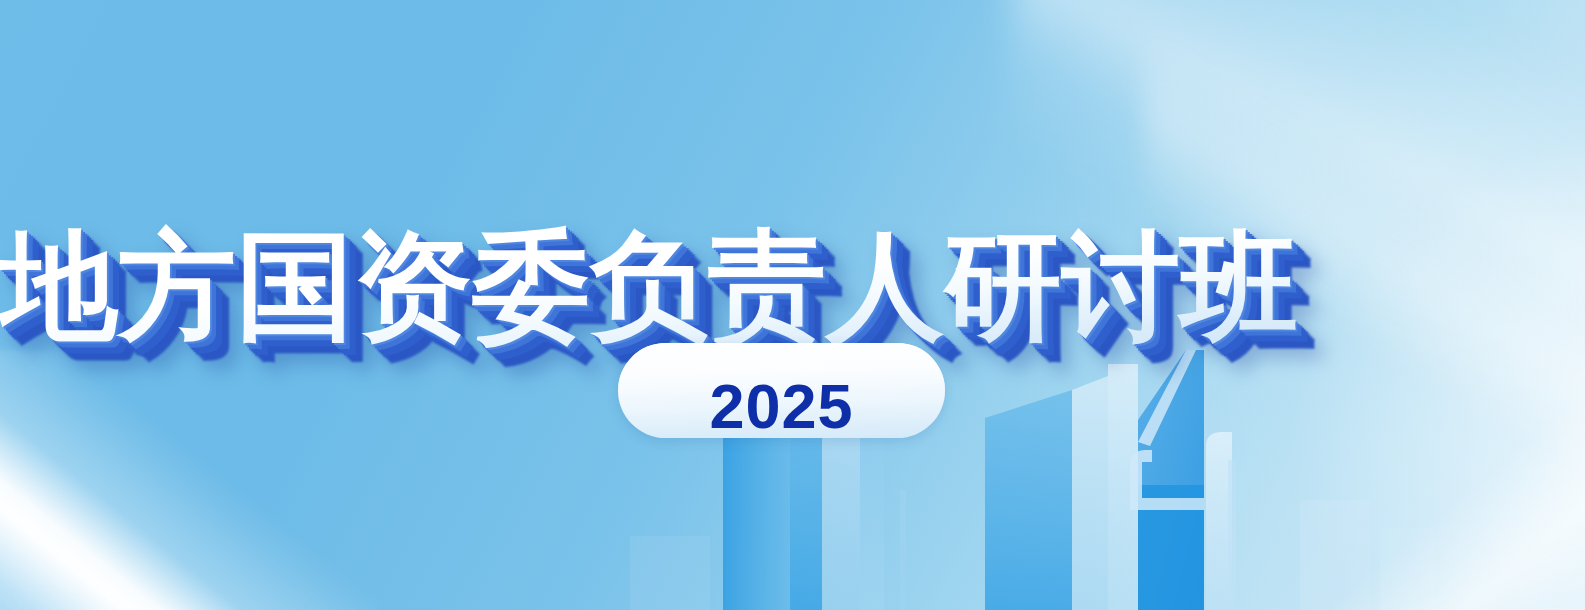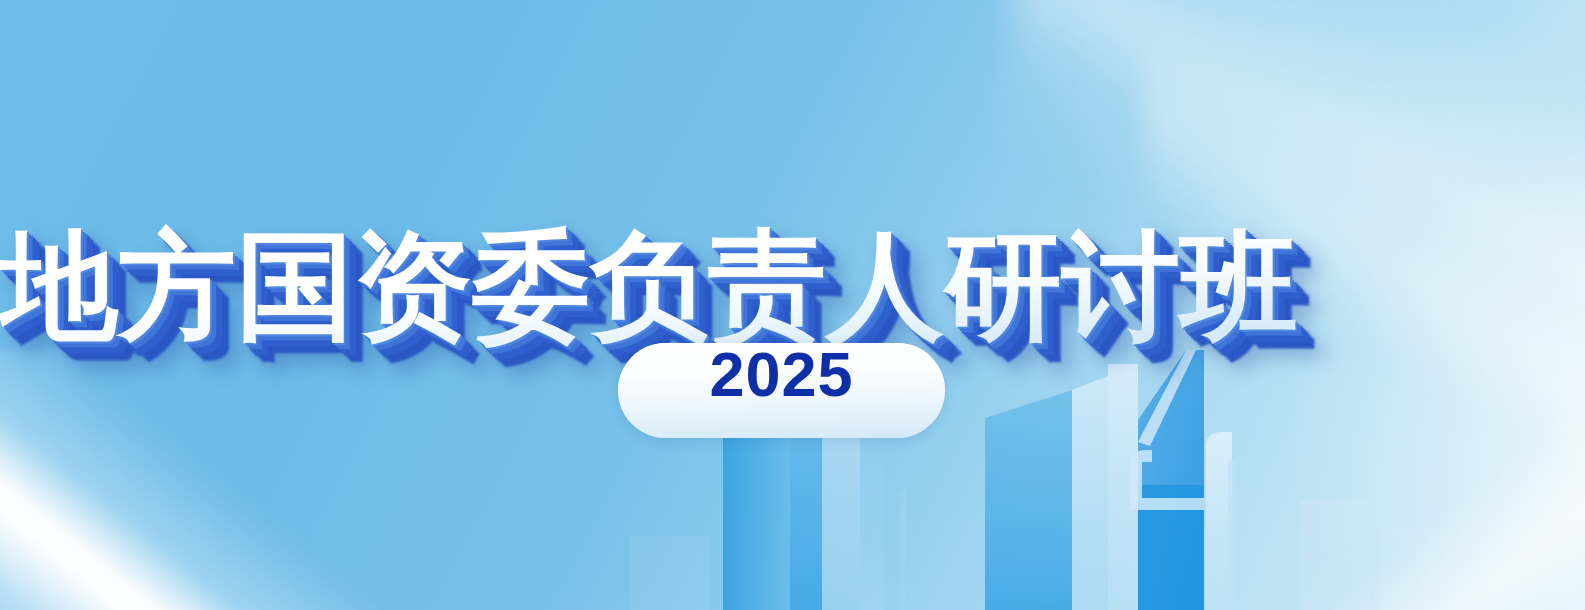--- a/index.html
+++ b/index.html
@@ -176,21 +176,21 @@
     background: linear-gradient(178deg,
         #ffffff 0%,
         #fbfdff 32%,
         #eef7fd 60%,
         #ddeefa 86%,
         #d3e9f8 100%);
     box-shadow:
       0 3px 12px rgba(35,95,160,0.18),
       inset 0 1px 0 rgba(255,255,255,0.9);
     display: flex;
-    align-items: flex-start;
+    align-items: flex-end;
     justify-content: center;
   }
 
   .badge-year {
     font-family: "Liberation Sans", "DejaVu Sans", sans-serif;
     font-weight: 700;
     font-size: 63px;
     line-height: 1;
     letter-spacing: 1px;
     color: #0f2fa8;

